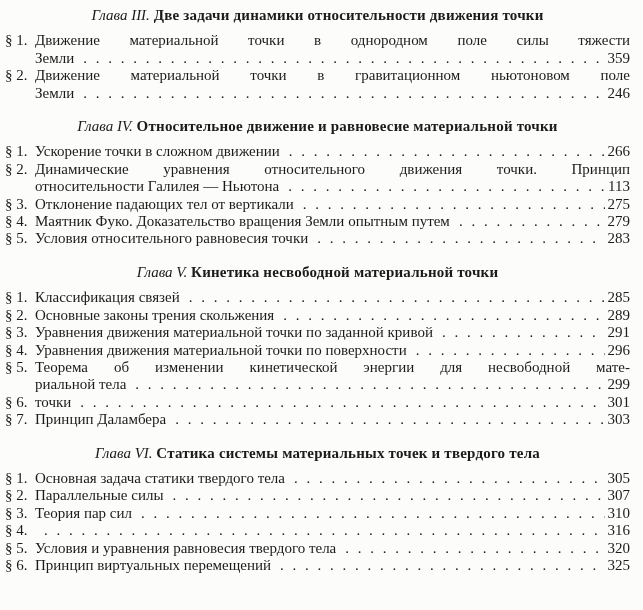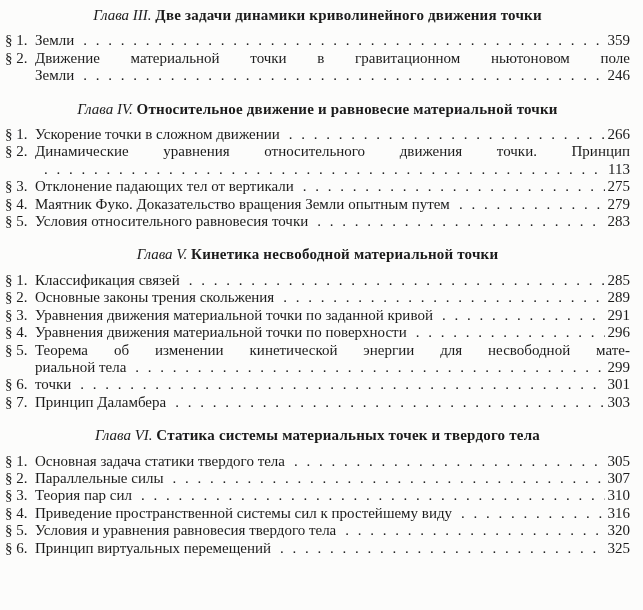--- a/index.html
+++ b/index.html
@@ -43,24 +43,25 @@
   .leader::after {
     content: ". . . . . . . . . . . . . . . . . . . . . . . . . . . . . . . . . . . . . . . . . . . . . . . . . . . . . . . . . . . .";
   }
   .pg { flex: 0 0 auto; min-width: 25px; text-align: right; }
 </style>
 </head>
 <body style="background: rgb(252, 252, 251); color: rgb(27, 27, 27);">
 
 <div id="toc-root">
     <section class="chapter-block">
-      <div class="chapter-title"><span class="ch-num">Глава III. </span><span class="ch-name">Две задачи динамики криволинейного движения точки</span></div>
-      <div class="entry">
-        <span class="num">§ 1.</span>
-        <div class="body">
+      <div class="chapter-title"><span class="ch-num">Глава III. </span><span class="ch-name">Две задачи динамики относительности движения точки</span></div>
+      <div class="entry">
+        <span class="num">§ 1.</span>
+        <div class="body">
+          <div class="tline just">Движение материальной точки в однородном поле силы тяжести</div>
           <div class="tline last">
             <span class="txt">Земли</span>
             <span class="leader"></span>
             <span class="pg">359</span>
           </div>
         </div>
       </div>
       <div class="entry">
         <span class="num">§ 2.</span>
         <div class="body">
@@ -83,20 +84,21 @@
             <span class="leader"></span>
             <span class="pg">266</span>
           </div>
         </div>
       </div>
       <div class="entry">
         <span class="num">§ 2.</span>
         <div class="body">
           <div class="tline just">Динамические уравнения относительного движения точки. Принцип</div>
           <div class="tline last">
+            <span class="txt">относительности Галилея — Ньютона</span>
             <span class="leader"></span>
             <span class="pg">113</span>
           </div>
         </div>
       </div>
       <div class="entry">
         <span class="num">§ 3.</span>
         <div class="body">
           <div class="tline last">
             <span class="txt">Отклонение падающих тел от вертикали</span>
@@ -229,21 +231,20 @@
             <span class="txt">Теория пар сил</span>
             <span class="leader"></span>
             <span class="pg">310</span>
           </div>
         </div>
       </div>
       <div class="entry">
         <span class="num">§ 4.</span>
         <div class="body">
           <div class="tline last">
-            <span class="txt">Приведение пространственной системы сил к простейшему виду</span>
             <span class="leader"></span>
             <span class="pg">316</span>
           </div>
         </div>
       </div>
       <div class="entry">
         <span class="num">§ 5.</span>
         <div class="body">
           <div class="tline last">
             <span class="txt">Условия и уравнения равновесия твердого тела</span>

